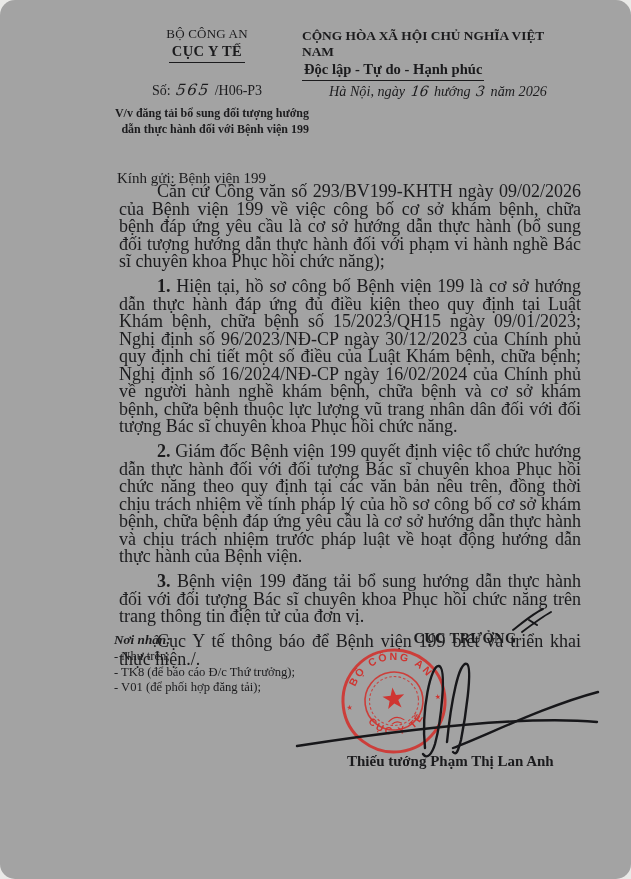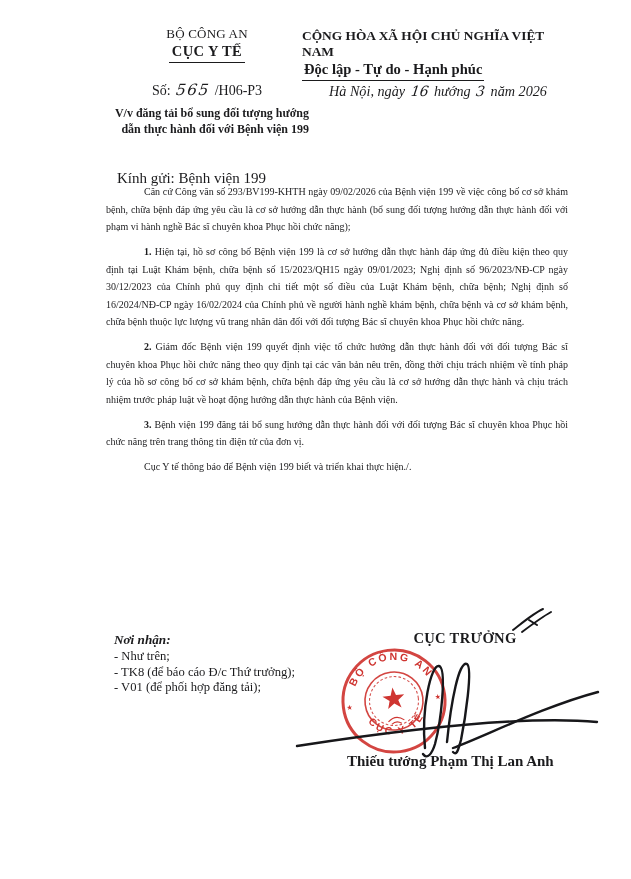--- a/index.html
+++ b/index.html
@@ -1,19 +1,20 @@
 <!DOCTYPE html>
 <html><head>
 <meta charset="utf-8">
 <style>
   html,body{margin:0;padding:0;background:#e9e9e7;}
   .page{
     position:relative;width:631px;height:879px;margin:0 auto;
-    background:#ffffff;color:#1b1b1d;overflow:hidden;
+    background:#a3a3a3;color:#1b1b1d;overflow:hidden;
     font-family:"Liberation Serif",serif;
+    border-radius:15px;
   }
   
   .hdr-left{position:absolute;left:117px;top:26px;width:180px;text-align:center;}
   .ministry{font-size:13px;letter-spacing:.2px;}
   .department{font-weight:bold;font-size:14.5px;display:inline-block;
     border-bottom:1.4px solid #1b1b1d;padding:0 3px 2px;margin-top:1px;letter-spacing:.4px;}
   .hdr-right{position:absolute;left:302px;top:28px;width:272px;}
   .nat1{font-weight:bold;font-size:13.4px;}
   .nat2{font-weight:bold;font-size:14.6px;display:inline-block;
     border-bottom:1.4px solid #1b1b1d;padding:0 2px 2px;margin-top:1px;}
@@ -22,22 +23,22 @@
   .ref-right{position:absolute;left:302px;top:83px;width:272px;text-align:center;
     font-style:italic;font-size:14.2px;}
   .hw{font-family:"DejaVu Serif",serif;font-style:italic;display:inline-block;transform:skewX(-7deg);}
   .hw-num{font-size:15.5px;letter-spacing:1.5px;margin:0 5px;}
   .hw-day{font-size:14px;margin:0 2px;}
   
   .subject{position:absolute;left:105px;top:106px;width:204px;text-align:right;
     font-weight:bold;font-size:12px;line-height:15.5px;}
   
   .salutation{position:absolute;left:117px;top:170px;width:462px;font-size:15px;}
-  .bodytext{position:absolute;left:106px;top:183px;width:462px;
-    font-size:10px;line-height:17.5px;text-align:justify;}
+  .bodytext{position:absolute;left:119px;top:183px;width:462px;
+    font-size:18px;line-height:17.5px;text-align:justify;}
   .para{margin:0 0 7.5px;text-indent:38px;}
   .para b{font-weight:bold;}
   
   .flourish{position:absolute;left:510px;top:605px;}
   .recipients{position:absolute;left:114px;top:632px;font-size:12.6px;line-height:15.8px;}
   .rec-label{font-weight:bold;font-style:italic;font-size:13.2px;margin-bottom:1px;}
   .sign-title{position:absolute;left:384px;top:630px;width:162px;text-align:center;
     font-weight:bold;font-size:14.6px;letter-spacing:.3px;}
   .signer{position:absolute;left:347px;top:753px;width:232px;text-align:left;
     font-weight:bold;font-size:15px;}

